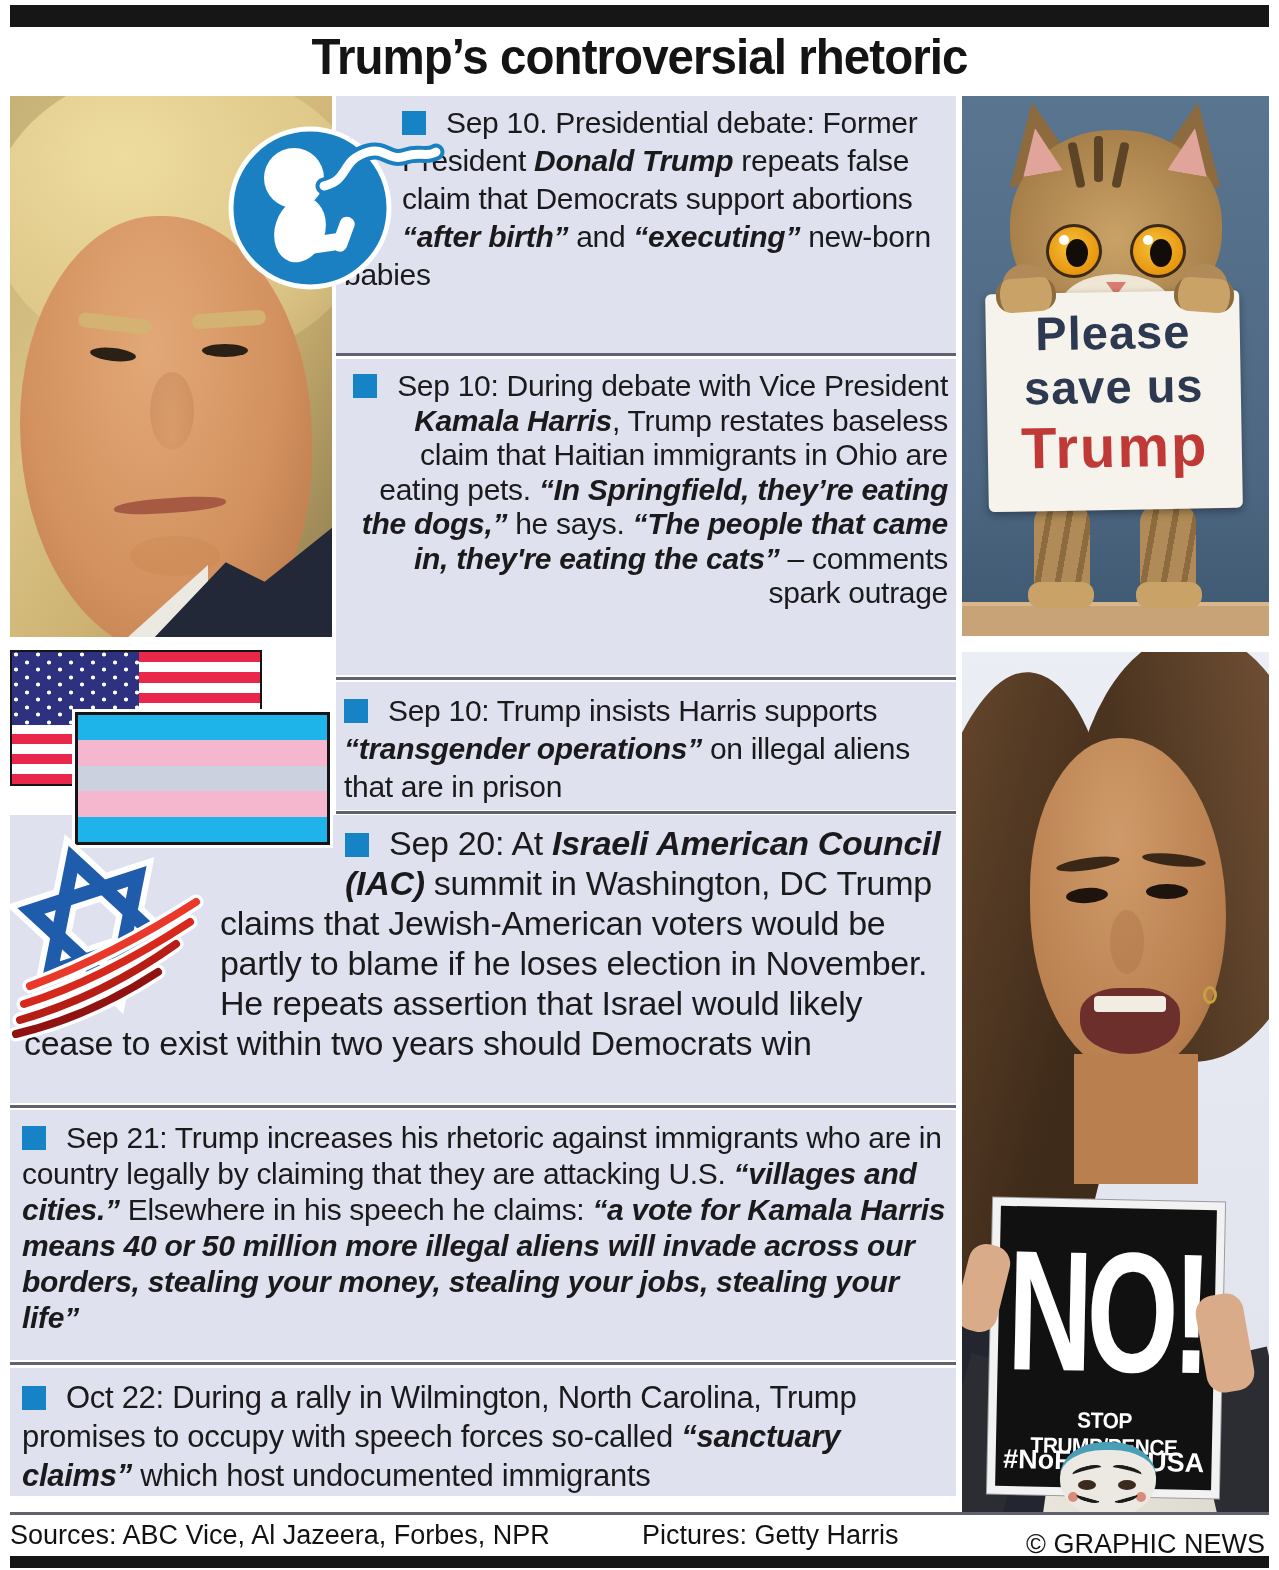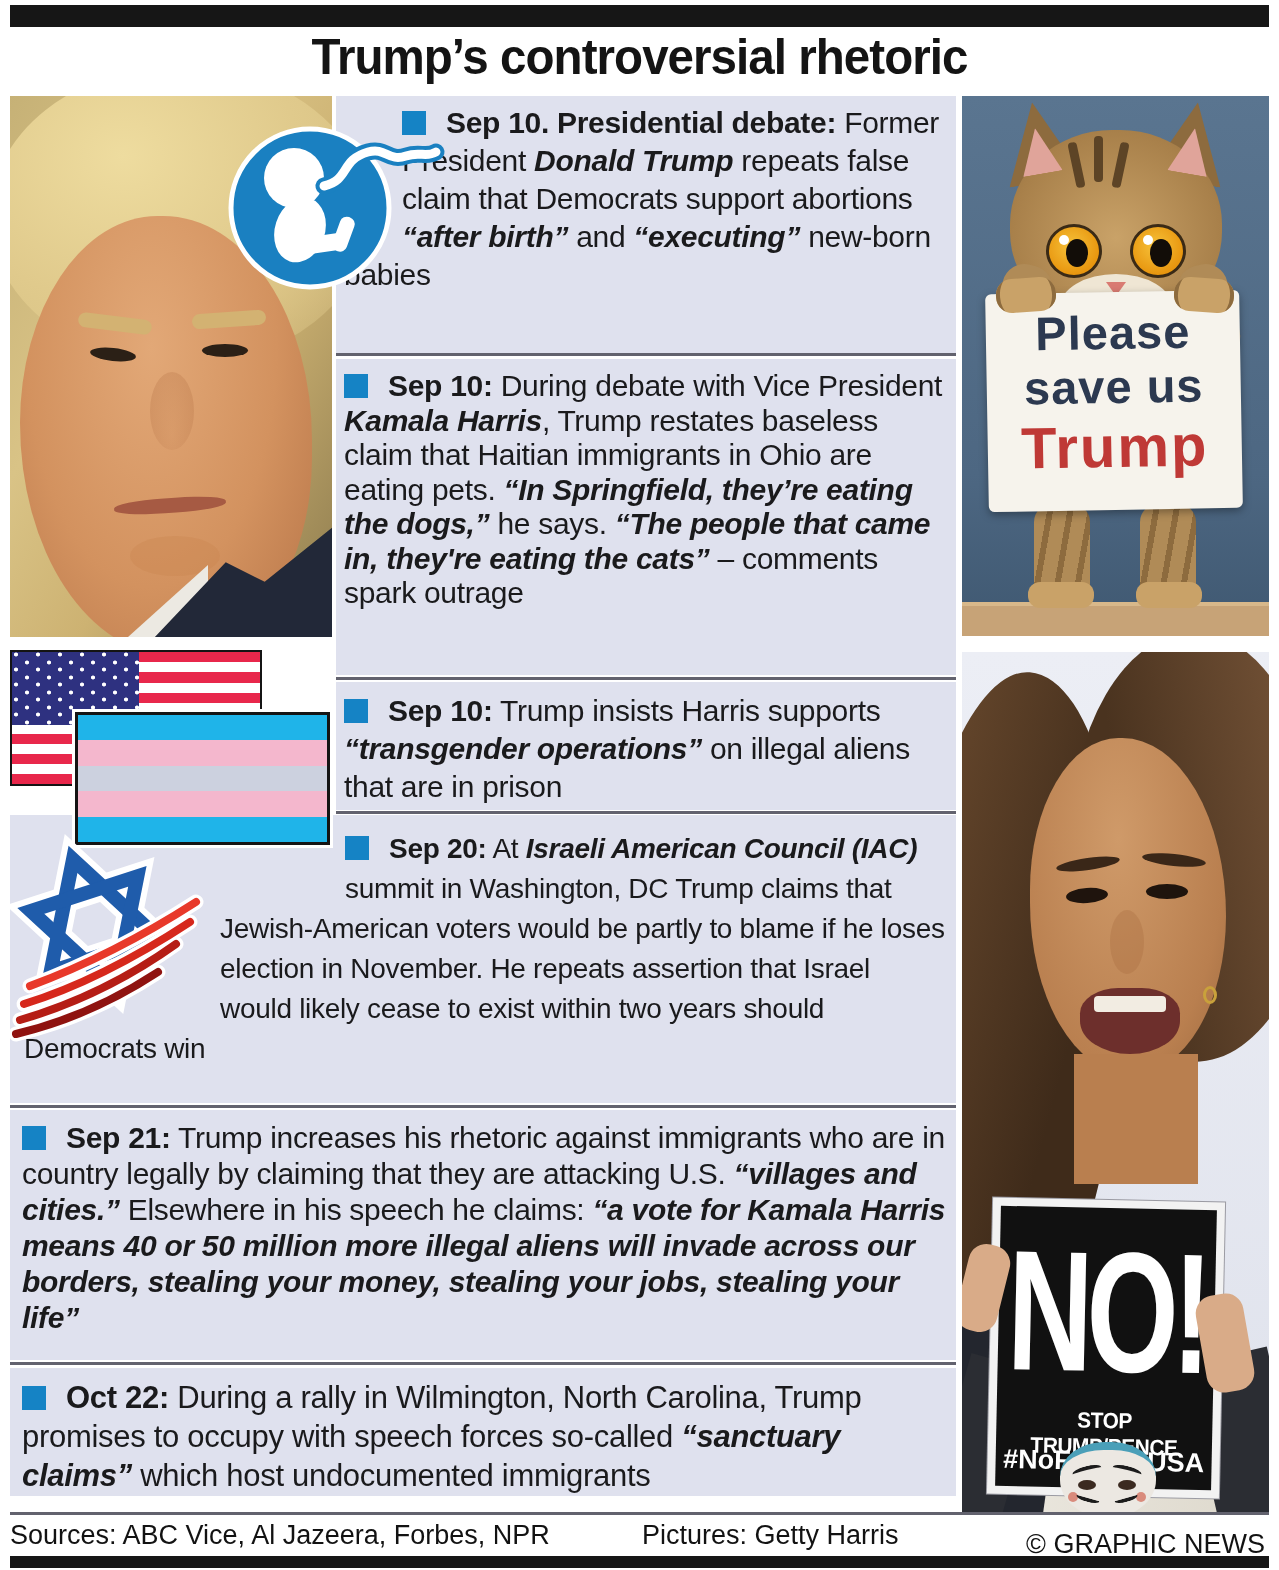--- a/index.html
+++ b/index.html
@@ -16,26 +16,26 @@
 
   .bar{position:absolute;left:10px;width:1259px;background:var(--bar_black);}
   #topbar{top:5px;height:22px;}
   #bottombar{top:1556px;height:12px;}
 
   #title{position:absolute;left:0;top:28px;width:1279px;text-align:center;
     font-size:50px;font-weight:700;letter-spacing:-1px;transform:scaleX(.95);color:#141414;}
 
   .evt-block{position:absolute;background:var(--panel_bg);color:var(--text_black);letter-spacing:-.3px;}
   #b1{left:336px;top:96px;width:620px;height:257px;padding:8px 8px 0 8px;font-size:30px;line-height:38px;}
-  #b2{left:336px;top:359px;width:620px;height:316px;padding:10px 8px 0 8px;font-size:30px;line-height:34.5px;}
+  #b2{left:336px;top:359px;width:620px;height:316px;padding:10px 8px 0 8px;font-size:30px;line-height:34.5px;text-align:right;}
   #b3{left:336px;top:682px;width:620px;height:128px;padding:10px 8px 0 8px;font-size:30px;line-height:38px;}
-  #b4{left:10px;top:815px;width:946px;height:288px;padding:14px 8px 0 14px;font-size:28px;line-height:40px;}
+  #b4{left:10px;top:815px;width:946px;height:288px;padding:8px 8px 0 14px;font-size:34px;line-height:40px;}
   #b5{left:10px;top:1110px;width:946px;height:250px;padding:10px 8px 0 12px;font-size:30px;line-height:36px;}
   #b6{left:10px;top:1368px;width:946px;height:128px;padding:10px 8px 0 12px;font-size:31px;line-height:39px;}
-  .sg-b{font-weight:700;margin-top:34px;} .sg-bi{font-weight:700;font-style:italic;} .sg-r{font-weight:400;}
+  .sg-b{font-weight:400;margin-top:34px;} .sg-bi{font-weight:700;font-style:italic;} .sg-r{font-weight:400;}
   .bullet{display:inline-block;width:24px;height:24px;background:var(--bullet_blue);margin-right:20px;vertical-align:-2px;}
   .fl{float:left;}
   #f1{width:58px;height:150px;}
   #f4a{width:321px;height:42px;}
   #f4b{clear:left;width:196px;height:158px;}
 
   .sep{position:absolute;height:3px;background:var(--separator_gray);}
   .sep.mid{left:336px;width:620px;}
   .sep.wide{left:10px;width:946px;}
   .sep.full{left:10px;width:1259px;}

